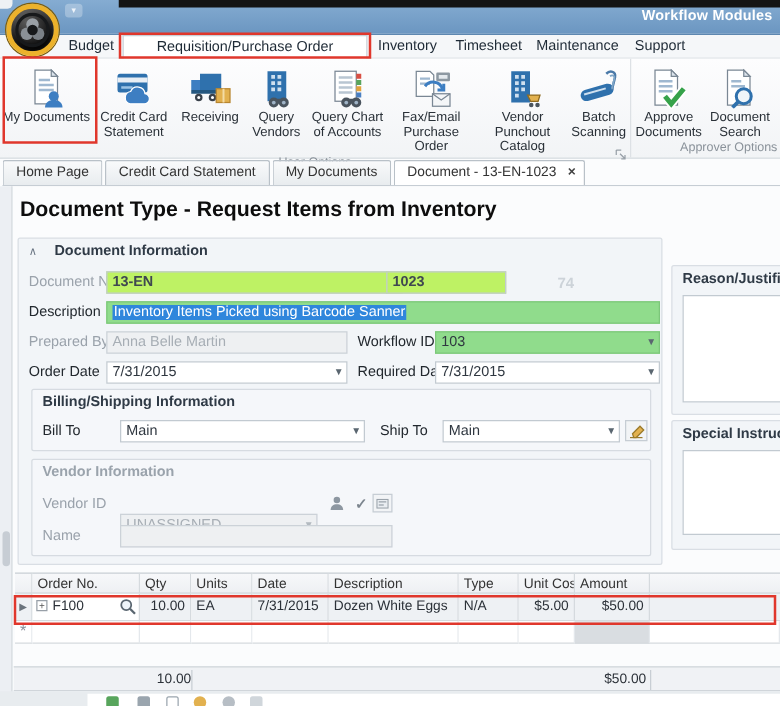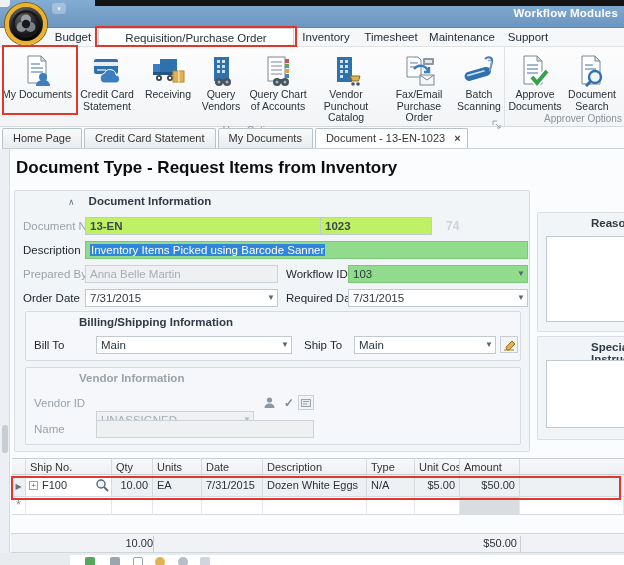--- a/index.html
+++ b/index.html
@@ -51,21 +51,21 @@
   .dtab.active{background:#fff; padding-right:6px;}
   .dtab .x{font-weight:700; color:#444; margin-left:9px; font-size:11px;}
 
   
   .content{position:absolute; left:0; top:149px; width:624px; height:416px; background:#fbfcfd;}
   .left-strip{position:absolute; left:0; top:0; width:10px; height:416px; background:#eceff3; border-right:1px solid #d6dbe0;}
   .left-thumb{position:absolute; left:2px; top:276px; width:6px; height:28px; background:#c7cdd4; border-radius:3px;}
   .page-title{position:absolute; left:16px; top:9px; font-size:17px; font-weight:700; color:#0d0d0d;}
 
   .gbox{position:absolute; background:#f2f5f8; border:1px solid #d9dee4; border-radius:2px;}
-  .gbox-head{padding:4px 8px 2px; font-size:11.5px; font-weight:700; color:#2f3a46;margin-left:45px;}
+  .gbox-head{padding:4px 8px 2px; font-size:11.5px; font-weight:700; color:#2f3a46;}
   .gbox-head.gray{color:#9aa3ac;}
   .chev{color:#6b7684; font-size:9px; margin-right:14px; font-weight:400;}
 
   .flabel{position:absolute; font-size:11.5px; color:#22282e;}
   .flabel.gray{color:#9aa2ab;}
   .field{position:absolute; height:18px; background:#fff; border:1px solid #c2cad1;
     font-size:11.5px; color:#2f3740; line-height:16px; padding:0 4px; overflow:hidden; white-space:nowrap;}
   .field.ro{background:#bef264; font-weight:700; color:#3f4750;}
   .field.dis{background:#eef0f2; border-color:#ccd2d8; color:#a7aeb5;}
   .field.green{background:var(--green); border-color:#7cc77a;}
@@ -229,20 +229,36 @@
                   <circle cx="14" cy="27" r="4"></circle>
                   <circle cx="22" cy="27" r="4"></circle>
                   <rect x="14" y="24" width="8" height="4"></rect>
                 </g>
                 <circle cx="14" cy="27" r="1.5" fill="#9fb3c6"></circle>
                 <circle cx="22" cy="27" r="1.5" fill="#9fb3c6"></circle>
               </svg>
           </span>
             <span>Query Chart of Accounts</span>
         </div>
+        <div class="rbtn" style="width:72px">
+          <span class="ricon">
+            <svg width="34" height="32" viewBox="0 0 34 32">
+                <path d="M5 2h11l3 3v17H5z" fill="#fff" stroke="#7a8794"></path>
+                <rect x="8" y="7" width="8" height="1.8" fill="#9fb8d0"></rect>
+                <rect x="8" y="11" width="8" height="1.8" fill="#9fb8d0"></rect>
+                <rect x="21" y="3" width="11" height="7" rx="1" fill="#8d98a2"></rect>
+                <rect x="23" y="5" width="7" height="3" fill="#e4e9ee"></rect>
+                <path d="M12 14a8 8 0 0 1 14 2" fill="none" stroke="#3d7ec2" stroke-width="2.4"></path>
+                <path d="M27 12v5h-5" fill="none" stroke="#3d7ec2" stroke-width="2.4"></path>
+                <rect x="18" y="20" width="14" height="10" fill="#f4f6f8" stroke="#7a8794"></rect>
+                <path d="M18 20l7 5 7-5" fill="none" stroke="#7a8794"></path>
+              </svg>
+          </span>
+            <span>Fax/Email Purchase Order</span>
+        </div>
         <div class="rbtn" style="width:74px">
           <span class="ricon">
             <svg width="30" height="32" viewBox="0 0 30 32">
                 <rect x="6" y="2" width="15" height="25" fill="#2f71ad"></rect>
                 <g fill="#cfe0ef">
                   <rect x="9" y="5" width="3" height="3"></rect>
                   <rect x="14" y="5" width="3" height="3"></rect>
                   <rect x="9" y="10" width="3" height="3"></rect>
                   <rect x="14" y="10" width="3" height="3"></rect>
                   <rect x="9" y="15" width="3" height="3"></rect>
@@ -250,36 +266,20 @@
                   <rect x="9" y="20" width="3" height="3"></rect>
                 </g>
                 <path d="M18 20h3l1.5 5h6l1.5-4" fill="none" stroke="#3d5possible" stroke-width="0"></path>
                 <path d="M19 21h10l-1.5 5h-6z" fill="#e2b14f" stroke="#8f6a20"></path>
                 <circle cx="22" cy="29" r="1.8" fill="#4a545e"></circle>
                 <circle cx="27" cy="29" r="1.8" fill="#4a545e"></circle>
               </svg>
           </span>
             <span>Vendor Punchout Catalog</span>
         </div>
-        <div class="rbtn" style="width:72px">
-          <span class="ricon">
-            <svg width="34" height="32" viewBox="0 0 34 32">
-                <path d="M5 2h11l3 3v17H5z" fill="#fff" stroke="#7a8794"></path>
-                <rect x="8" y="7" width="8" height="1.8" fill="#9fb8d0"></rect>
-                <rect x="8" y="11" width="8" height="1.8" fill="#9fb8d0"></rect>
-                <rect x="21" y="3" width="11" height="7" rx="1" fill="#8d98a2"></rect>
-                <rect x="23" y="5" width="7" height="3" fill="#e4e9ee"></rect>
-                <path d="M12 14a8 8 0 0 1 14 2" fill="none" stroke="#3d7ec2" stroke-width="2.4"></path>
-                <path d="M27 12v5h-5" fill="none" stroke="#3d7ec2" stroke-width="2.4"></path>
-                <rect x="18" y="20" width="14" height="10" fill="#f4f6f8" stroke="#7a8794"></rect>
-                <path d="M18 20l7 5 7-5" fill="none" stroke="#7a8794"></path>
-              </svg>
-          </span>
-            <span>Fax/Email Purchase Order</span>
-        </div>
         <div class="rbtn" style="width:48px">
           <span class="ricon">
             <svg width="36" height="32" viewBox="0 0 36 32">
                 <g transform="rotate(-16 18 18)">
                   <rect x="3" y="14" width="27" height="9" rx="4.5" fill="#2f71ad"></rect>
                   <rect x="6" y="16.5" width="18" height="1.6" fill="#cfe0ef"></rect>
                 </g>
                 <path d="M24 4c3-3 8-2 7 3l-2.5 10" fill="none" stroke="#4a79a8" stroke-width="2"></path>
                 <path d="M27 6c2-1.5 4-.5 3.5 2l-2 8" fill="none" stroke="#7fa6c8" stroke-width="1.4"></path>
               </svg>
@@ -348,21 +348,21 @@
     </div>
     <div class="page-title">Document Type - Request Items from Inventory</div>
 
     <div class="gbox" style="left:14px; top:41px; width:516px; height:262px;">
       <div class="gbox-head">
         <span class="chev">∧</span><span>Document Information</span>
       </div>
 
       <div class="flabel gray" style="left:8px; top:29px;">Document No.</div>
       <div class="field ro" style="left:70px; top:26px; width:237px;">13-EN</div>
-      <div class="field ro" style="left:305px; top:26px; width:112px;">1023</div>
+      <div class="field ro" style="left:294px; top:26px; width:96px;">1023</div>
       <div class="counter" style="left:431px; top:28px;">74</div>
 
       <div class="flabel" style="left:8px; top:53px;">Description</div>
       <div class="field green" style="left:70px; top:50px; width:443px;">
         <span class="selhl">Inventory Items Picked using Barcode Sanner</span>
       </div>
 
       <div class="flabel gray" style="left:8px; top:77px;">Prepared By</div>
       <div class="field dis" style="left:70px; top:74px; width:193px;">Anna Belle Martin</div>
       <div class="flabel" style="left:271px; top:77px;text-align:right;">Workflow ID</div>
@@ -435,21 +435,21 @@
       <textarea style="width: 140px; height: 86px;"></textarea>
     </div>
     <div class="panel" style="left:537px; top:187px; width:160px; height:104px;">
       <div class="gbox-head">Special Instructions</div>
       <textarea style="width: 140px; height: 68px;"></textarea>
     </div>
 
     <div class="grid">
       <div class="grow ghead">
         <div class="gcell c-ind"></div>
-        <div class="gcell c-item">Ship No.</div>
+        <div class="gcell c-item">Order No.</div>
         <div class="gcell c-qty">Qty</div>
         <div class="gcell c-units">Units</div>
         <div class="gcell c-date">Date</div>
         <div class="gcell c-desc">Description</div>
         <div class="gcell c-type">Type</div>
         <div class="gcell c-cost">Unit Cost</div>
         <div class="gcell c-amt">Amount</div>
         <div class="gcell c-fill"></div>
       </div>
       <div class="grow gdata">

